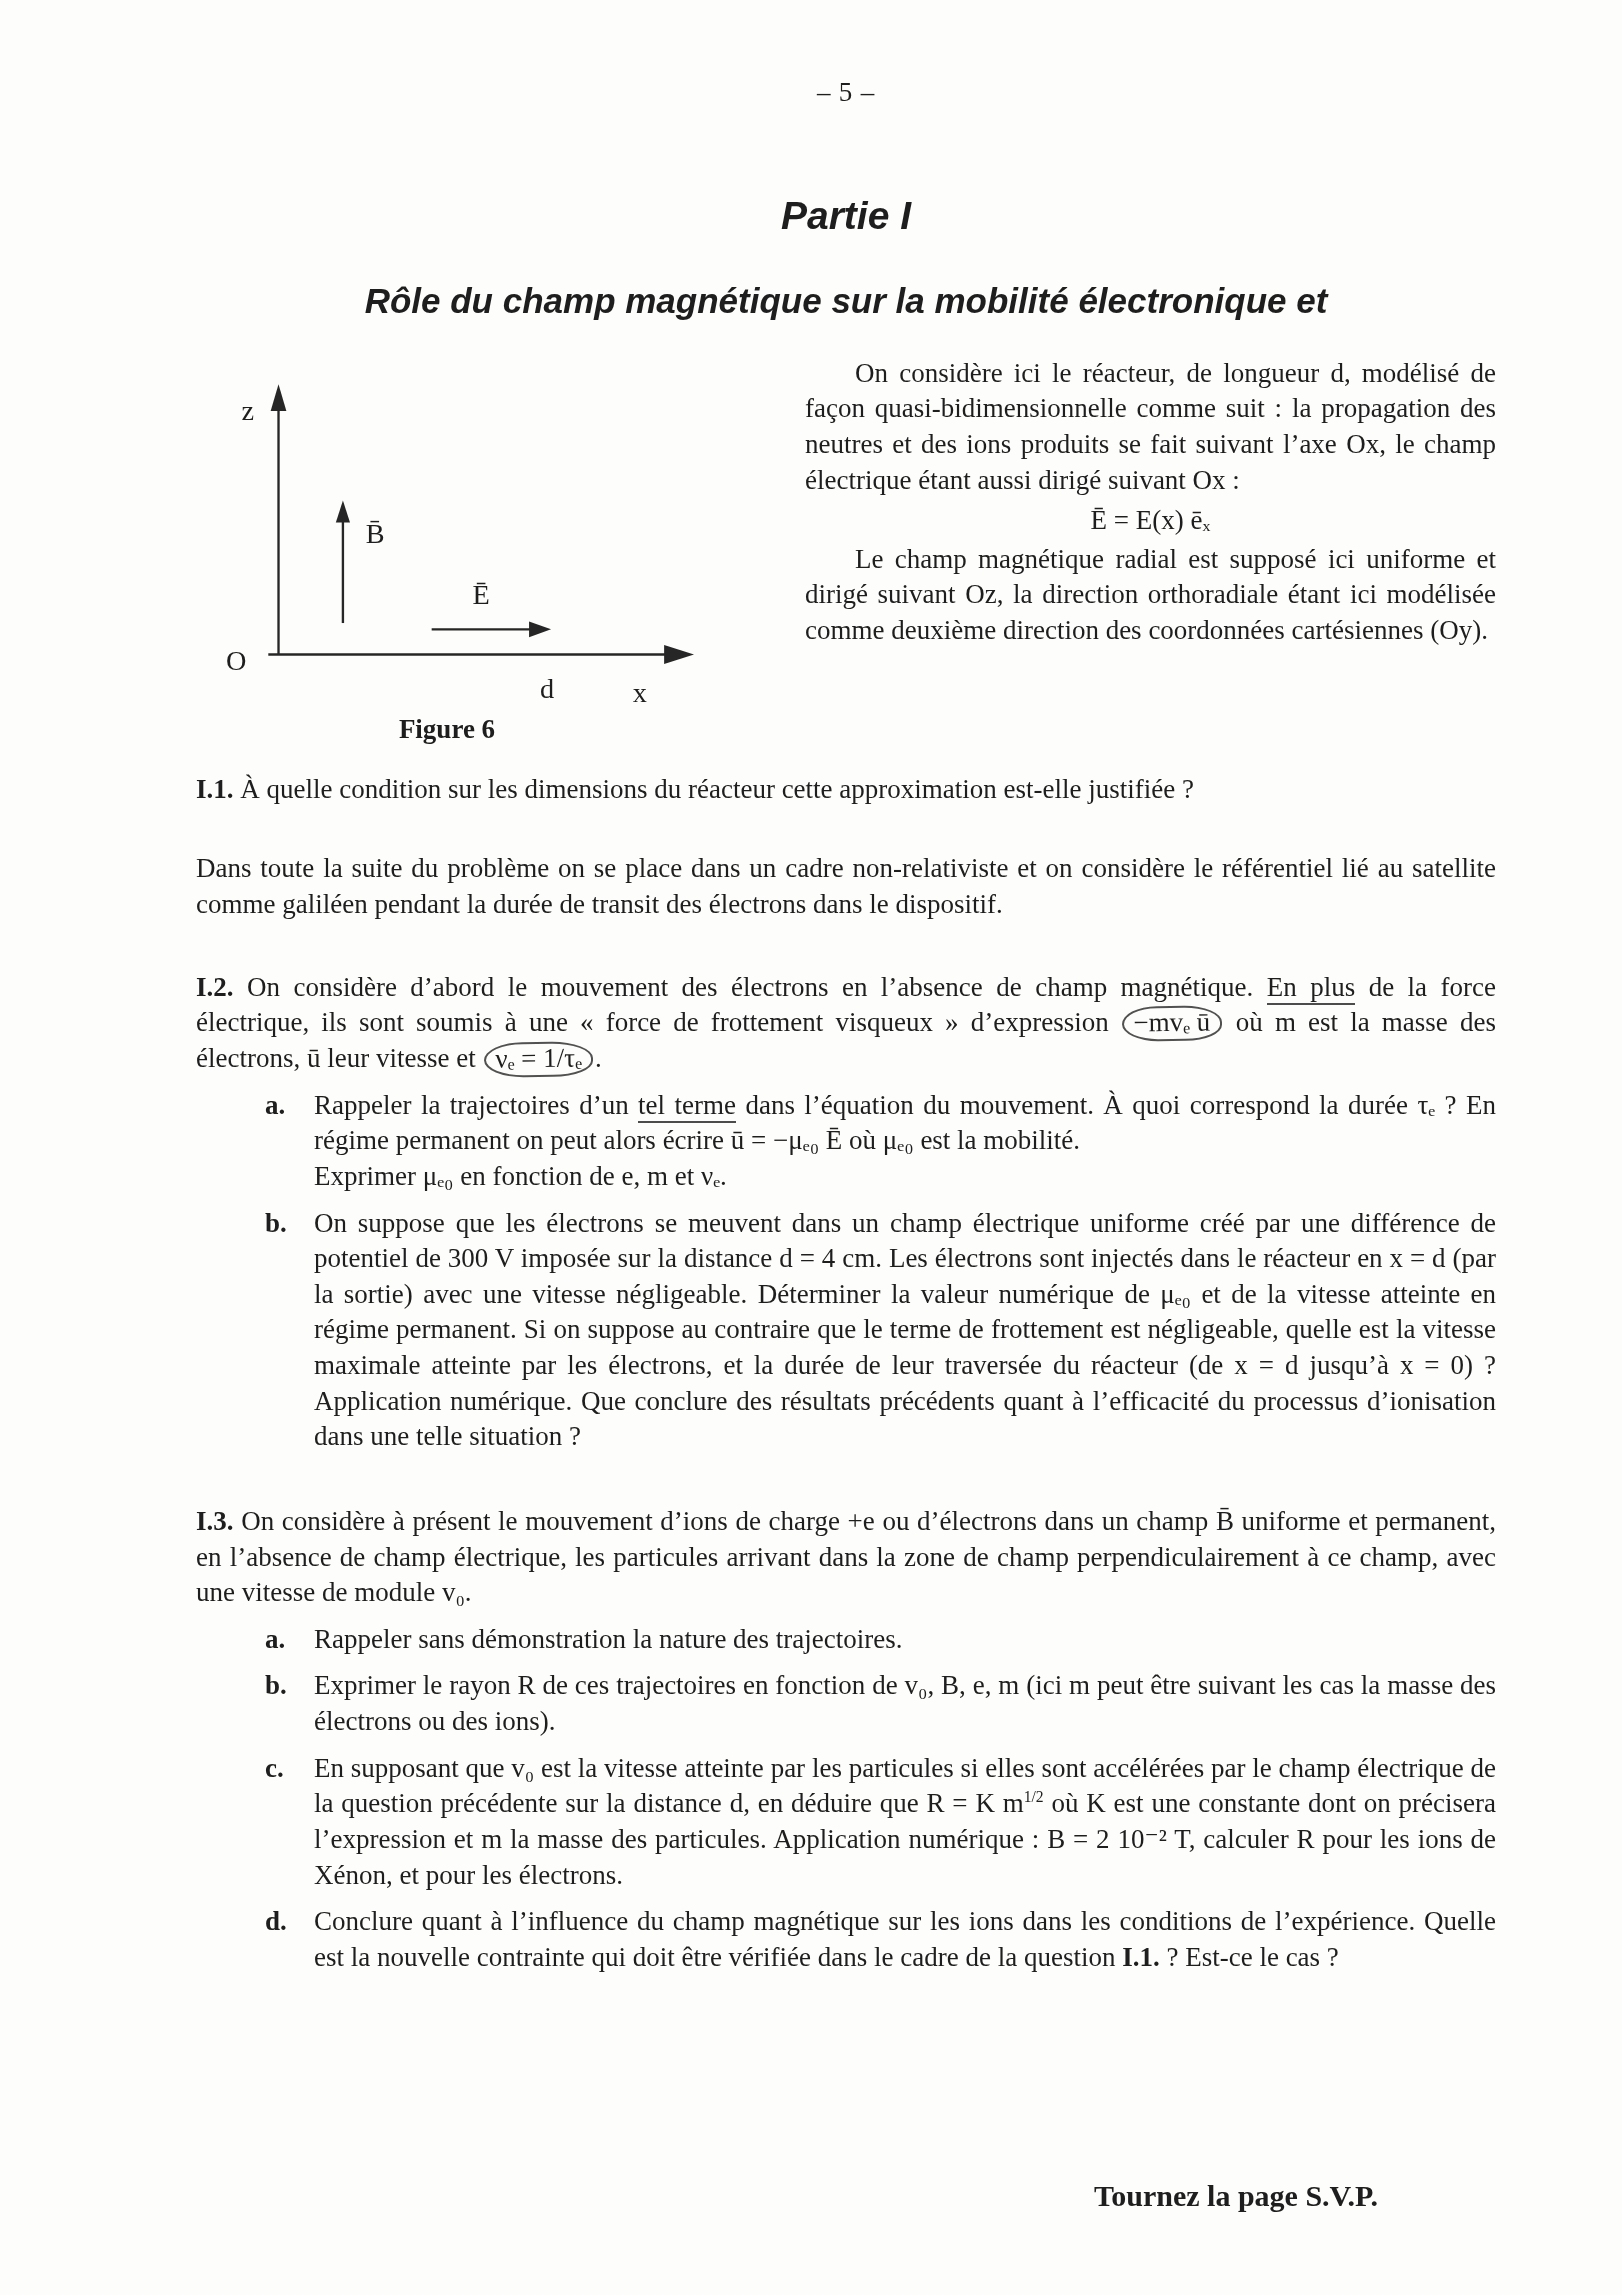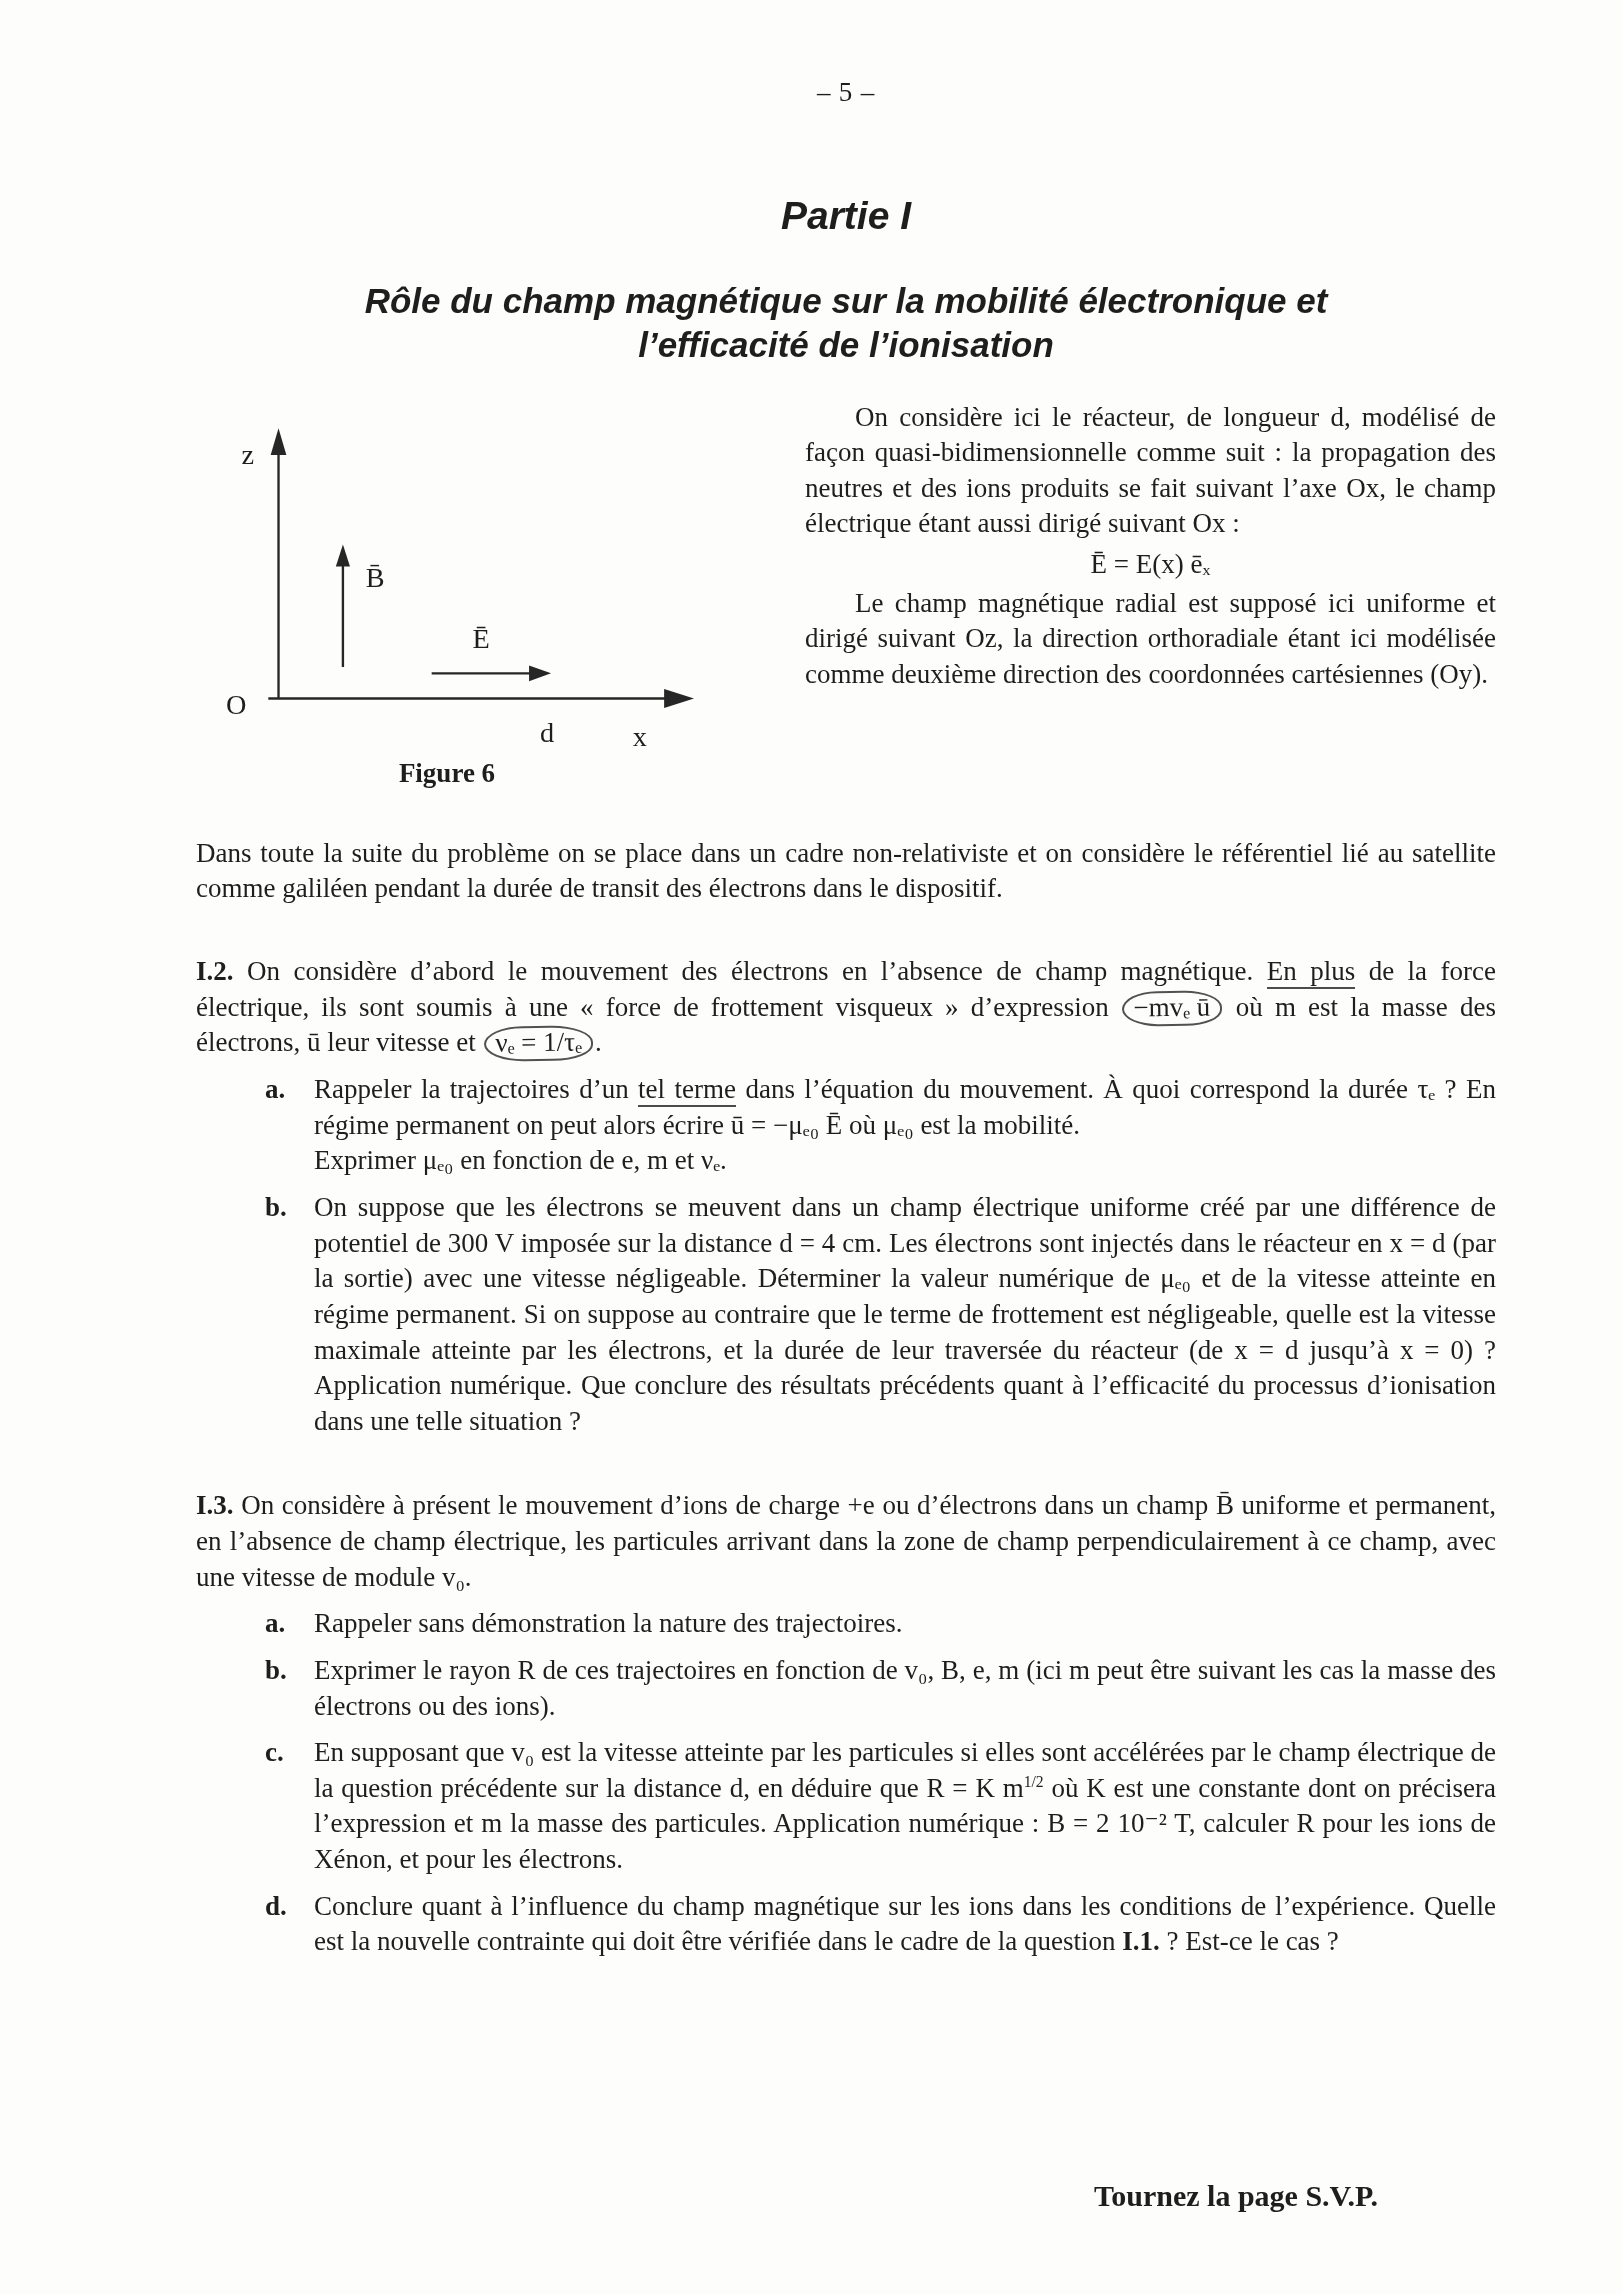--- a/index.html
+++ b/index.html
@@ -66,21 +66,20 @@
 <body>
 
 <div class="page">
 
   <div class="page-number">– 5 –</div>
 
   <div class="part-title">Partie I</div>
 
   <div class="doc-title">
     <span>Rôle du champ magnétique sur la mobilité électronique et</span><br>
-    <span>l’efficacité de l’ionisation</span>
   </div>
 
   <div class="figure-row">
     <div class="figure-block">
       <svg width="597" height="355" viewBox="0 0 760 452" style="font-size:34px">
 
         <line x1="105" y1="380" x2="105" y2="58" stroke="#262626" stroke-width="3"></line>
         <polygon points="105,36 95,70 115,70" fill="#262626"></polygon>
         <text x="58" y="82" font-size="36" fill="#1e1e1e" font-family="Liberation Serif, DejaVu Serif, serif">z</text>
 
@@ -100,20 +99,23 @@
       </svg>
       <div class="figure-caption">Figure 6</div>
     </div>
     <div class="intro-col">
       <p>On considère ici le réacteur, de longueur d, modélisé de façon quasi-bidimensionnelle comme suit : la propagation des neutres et des ions produits se fait suivant l’axe Ox, le champ électrique étant aussi dirigé suivant Ox :</p>
       <div class="formula">Ē = E(x) ēₓ</div>
       <p>Le champ magnétique radial est supposé ici uniforme et dirigé suivant Oz, la direction orthoradiale étant ici modélisée comme deuxième direction des coordonnées cartésiennes (Oy).</p>
     </div>
   </div>
 
+  <p class="qpar q1">
+    <span class="qlabel">I.1.</span><span> À quelle condition sur les dimensions du réacteur cette approximation est-elle justifiée ?</span>
+  </p>
 
   <p class="qpar note">Dans toute la suite du problème on se place dans un cadre non-relativiste et on considère le référentiel lié au satellite comme galiléen pendant la durée de transit des électrons dans le dispositif.</p>
 
   <p class="qpar q2">
     <span class="qlabel">I.2.</span><span> On considère d’abord le mouvement des électrons en l’absence de champ magnétique. </span><span class="pen-underline">En plus</span><span> de la force électrique, ils sont soumis à une « force de frottement visqueux » d’expression </span><span class="pen-circle">−mvₑ ū</span><span> où m est la masse des électrons, ū leur vitesse et </span><span class="pen-circle">νₑ = 1/τₑ</span><span>.</span>
   </p>
 
   <div class="item">
     <span class="letter">a.</span>
     <span class="itext">

